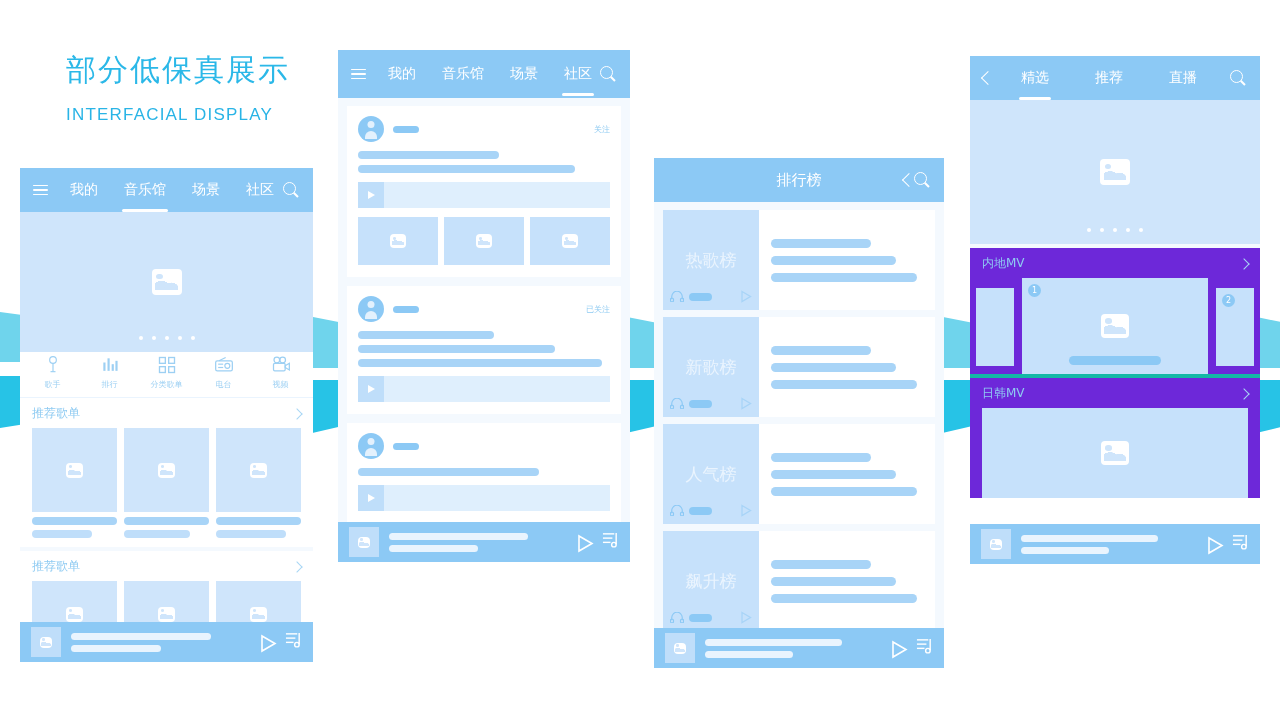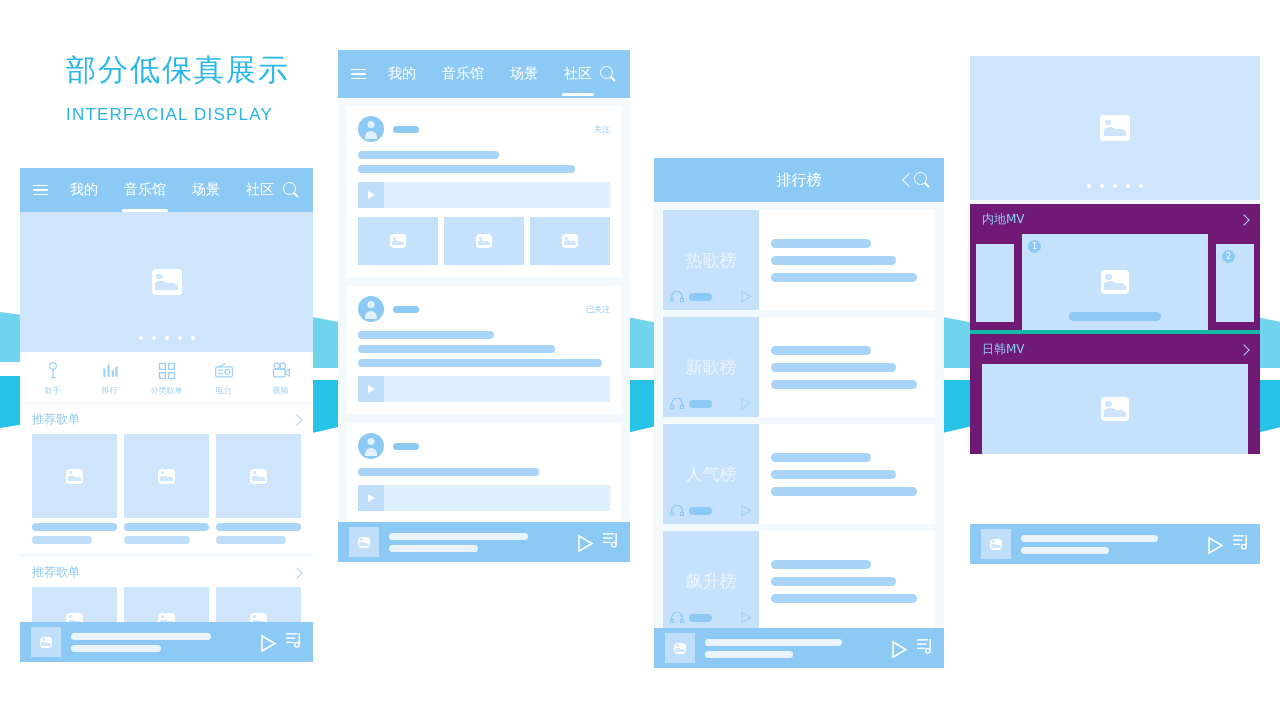--- a/index.html
+++ b/index.html
@@ -97,21 +97,21 @@
     content: ""; position: absolute; left: 12%; bottom: 18%;
     width: 76%; height: 40%;
     background:
       radial-gradient(circle at 72% 100%, #CFE5FB 38%, transparent 39%),
       radial-gradient(circle at 28% 115%, #CFE5FB 52%, transparent 53%);
   }
   .dots { position: absolute; bottom: 12px; left: 0; right: 0; display: flex; justify-content: center; gap: 9px; }
   .dots i { width: 4px; height: 4px; border-radius: 50%; background: #fff; display: block; }
 
   
-  .quickrow { display: flex; justify-content: space-around; padding: 9px 4px 7px; background: #fff; text-align: right; }
+  .quickrow { display: flex; justify-content: space-around; padding: 3px 4px 7px; background: #fff; text-align: right; }
   .quick { display: flex; flex-direction: column; align-items: center; width: 50px; }
   .quick svg { display: block; }
   .quick span { font-size: 8px; color: #9DD0F3; margin-top: 4px; font-family: "DejaVu Sans", sans-serif; }
 
   
   .section-head {
     display: flex; align-items: center; justify-content: space-between;
     padding: 7px 12px 6px;
   }
   .section-title { font-size: 12px; color: #8FCBF2; font-family: "DejaVu Sans", sans-serif; }
@@ -200,21 +200,21 @@
   }
   .rank .cover .meta {
     position: absolute; bottom: 7px; left: 7px; right: 7px;
     display: flex; align-items: center; gap: 5px;
   }
   .rank .cover .meta .pill { width: 23px; height: 8px; border-radius: 5px; background: #8CC9F5; }
   .rank .rlines { flex: 1; padding: 14px 12px; display: flex; flex-direction: column; gap: 8px; justify-content: center; }
   .rank .rlines i { display: block; height: 9px; border-radius: 6px; background: #A8D4F7; }
 
   
-  .mvwrap { background: #701a75; }
+  .mvwrap { background: #6d28d9; }
   .mv-carousel { position: relative; height: 96px; overflow: hidden; }
   .mv-side { position: absolute; top: 10px; width: 38px; height: 78px; background: #C6E1FB; }
   .mv-main {
     position: absolute; left: 52px; right: 52px; top: 0; height: 96px;
     background: #C6E1FB; display: flex; align-items: center; justify-content: center;
   }
   .badge {
     position: absolute; left: 6px; top: 6px; width: 13px; height: 13px;
     border-radius: 50%; background: #8CC9F5; color: #fff;
     font-size: 8px; display: flex; align-items: center; justify-content: center;
@@ -645,20 +645,29 @@
         <line x1="1" y1="12" x2="9" y2="12" stroke="#fff" stroke-width="1.5"></line>
         <line x1="15" y1="2" x2="15" y2="14" stroke="#fff" stroke-width="1.5"></line>
         <circle cx="12.6" cy="14.4" r="2.4" fill="none" stroke="#fff" stroke-width="1.5"></circle>
       </svg>
     </div>
   </div>
 </div>
 
 <div class="phone" style="left:970px; top:56px; width:290px; height:508px;">
 
+  <div class="navbar">
+    <div class="icon-back"></div>
+    <div class="nav-tabs" style="gap:42px; margin-left:26px;">
+      <div class="nav-tab active">精选</div>
+      <div class="nav-tab">推荐</div>
+      <div class="nav-tab">直播</div>
+    </div>
+    <div class="icon-search"></div>
+  </div>
 
   <div class="hero" style="height:144px;">
     <div class="ph-img" style="width:30px;height:26px;"></div>
     <div class="dots">
       <i></i>
         <i></i>
         <i></i>
         <i></i>
         <i></i>
     </div>

